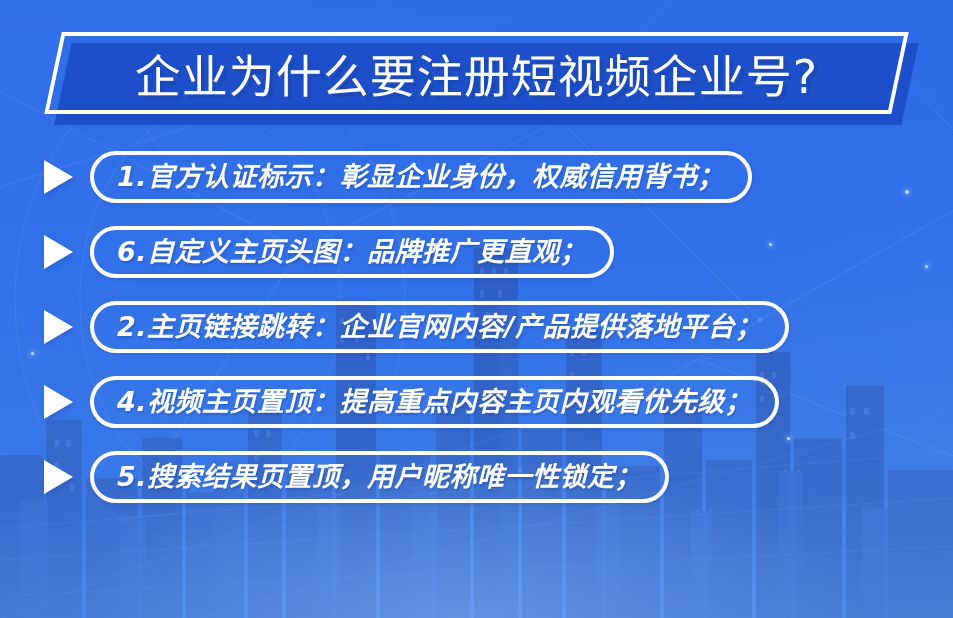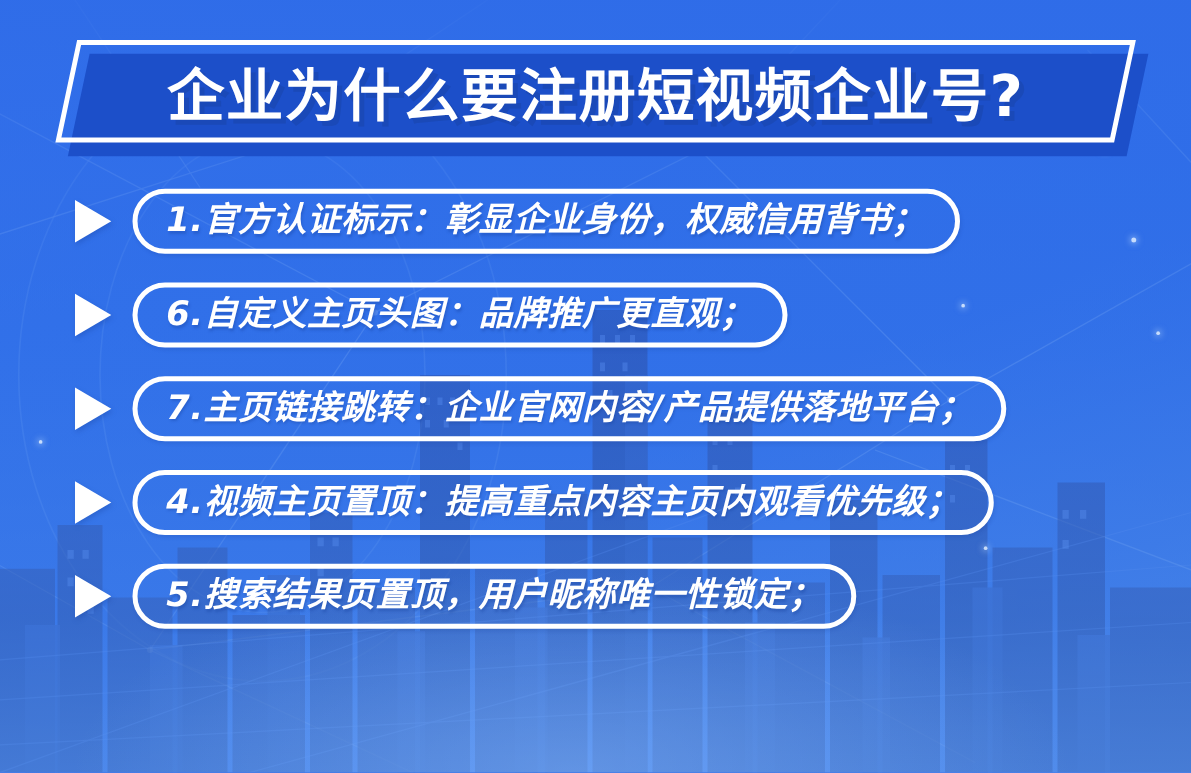--- a/index.html
+++ b/index.html
@@ -75,40 +75,40 @@
     transform:skewX(-12deg);
   }
   .title-text{
     position:absolute;
     inset:0;
     display:flex;
     align-items:center;
     justify-content:center;
     color:#ffffff;
     font-size:46px;
-    font-weight:bold;
+    font-weight:normal;
     letter-spacing:1px;
     white-space:nowrap;
     text-shadow:4px 4px 0 rgba(26,70,170,.55);
     font-family:"DejaVu Sans","Liberation Sans",sans-serif;
     text-align:right;
   }
 
   
   .list{
     position:absolute;
     left:0; top:146px;
     width:953px;
   }
   .row{
     display:flex;
     align-items:center;
     height:62px;
     margin-bottom:13px;
-    padding-left:60px;
+    padding-left:44px;
   }
   .bullet{
     flex:0 0 auto;
     width:0; height:0;
     border-top:17px solid transparent;
     border-bottom:17px solid transparent;
     border-left:29px solid #ffffff;
     margin-right:17px;
     filter:drop-shadow(1px 2px 2px rgba(20,60,150,.30));
   }
@@ -277,21 +277,21 @@
       <span class="pill">1.官方认证标示：彰显企业身份，权威信用背书；</span>
     </div>
 
     <div class="row">
       <span class="bullet"></span>
       <span class="pill">6.自定义主页头图：品牌推广更直观；</span>
     </div>
 
     <div class="row">
       <span class="bullet"></span>
-      <span class="pill">7.主页链接跳转：企业官网内容/产品提供落地平台；</span>
+      <span class="pill">2.主页链接跳转：企业官网内容/产品提供落地平台；</span>
     </div>
 
     <div class="row">
       <span class="bullet"></span>
       <span class="pill">4.视频主页置顶：提高重点内容主页内观看优先级；</span>
     </div>
 
     <div class="row">
       <span class="bullet"></span>
       <span class="pill">5.搜索结果页置顶，用户昵称唯一性锁定；</span>

